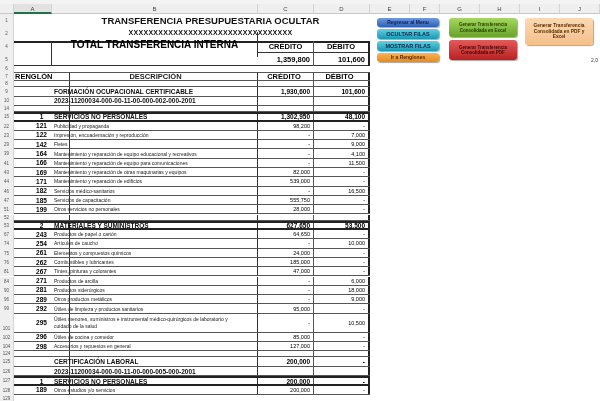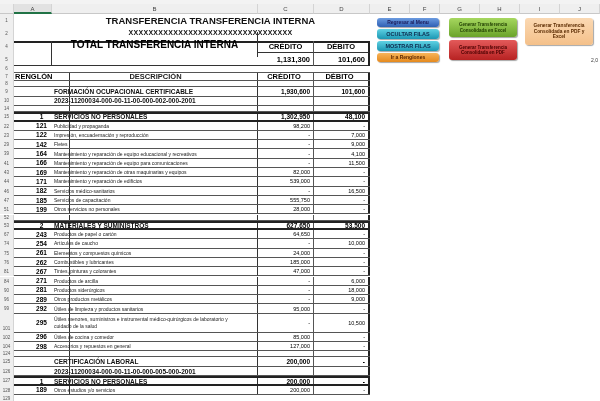--- a/index.html
+++ b/index.html
@@ -85,29 +85,29 @@
     <div class="rownum" style="top: 332.7px; height: 9.3px; line-height: 9.3px;">102</div>
     <div class="rownum" style="top: 342px; height: 9.3px; line-height: 9.3px;">104</div>
     <div class="rownum" style="top: 351.3px; height: 6px; line-height: 6px;">124</div>
     <div class="rownum" style="top: 357.3px; height: 9.5px; line-height: 9.5px;">125</div>
     <div class="rownum" style="top: 366.8px; height: 9.5px; line-height: 9.5px;">126</div>
     <div class="rownum" style="top: 376.3px; height: 9.5px; line-height: 9.5px;">127</div>
     <div class="rownum" style="top: 385.8px; height: 9.3px; line-height: 9.3px;">128</div>
     <div class="rownum" style="top: 395.1px; height: 7px; line-height: 7px;">129</div>
   </div>
 
-<div class="title1">TRANSFERENCIA TRANSFERENCIA INTERNA</div>
+<div class="title1">TRANSFERENCIA PRESUPUESTARIA OCULTAR</div>
 <div class="title2">XXXXXXXXXXXXXXXXXXXXXXXXXXXXXXXXX</div>
 
 <div class="cell" style="left:14px;top:41px;width:356px;height:25px;border-top:2px solid #222;border-bottom:1.5px solid #333;"></div>
 <div class="cell" style="left:14px;top:41px;width:38px;height:25px;border-right:1.5px solid #333;"></div>
 <div class="cell" style="left:52px;top:32px;width:206px;height:25px;display:flex;align-items:center;justify-content:center;font-weight:bold;font-size:10px;border-right:1.5px solid #333;">TOTAL TRANSFERENCIA INTERNA</div>
 <div class="cell" style="left:258px;top:41px;width:56px;height:12px;text-align:center;font-weight:bold;font-size:7.5px;line-height:12px;border-bottom:1px solid #333;border-right:1px solid #555;">CRÉDITO</div>
 <div class="cell" style="left:314px;top:41px;width:56px;height:12px;text-align:center;font-weight:bold;font-size:7.5px;line-height:12px;border-bottom:1px solid #333;border-right:2px solid #222;">DÉBITO</div>
-<div class="cell" style="left:258px;top:53px;width:56px;height:13px;text-align:right;padding-right:3px;font-weight:bold;font-size:7.5px;line-height:13px;border-right:1px solid #555;">1,131,300</div>
+<div class="cell" style="left:258px;top:53px;width:56px;height:13px;text-align:right;padding-right:3px;font-weight:bold;font-size:7.5px;line-height:13px;border-right:1px solid #555;">1,359,800</div>
 <div class="cell" style="left:314px;top:53px;width:56px;height:13px;text-align:right;padding-right:3px;font-weight:bold;font-size:7.5px;line-height:13px;border-right:2px solid #222;">101,600</div>
 
 <div class="row hdr" style="top:72px;height:9px;border-top:1px solid #555;">
   <div class="c ca">RENGLÓN</div>
   <div class="c cb">DESCRIPCIÓN</div>
   <div class="c cc">CRÉDITO</div>
   <div class="c cd">DÉBITO</div>
 </div>
 <div class="row" style="top:81px;height:6px;">
   <div class="c ca"></div>

